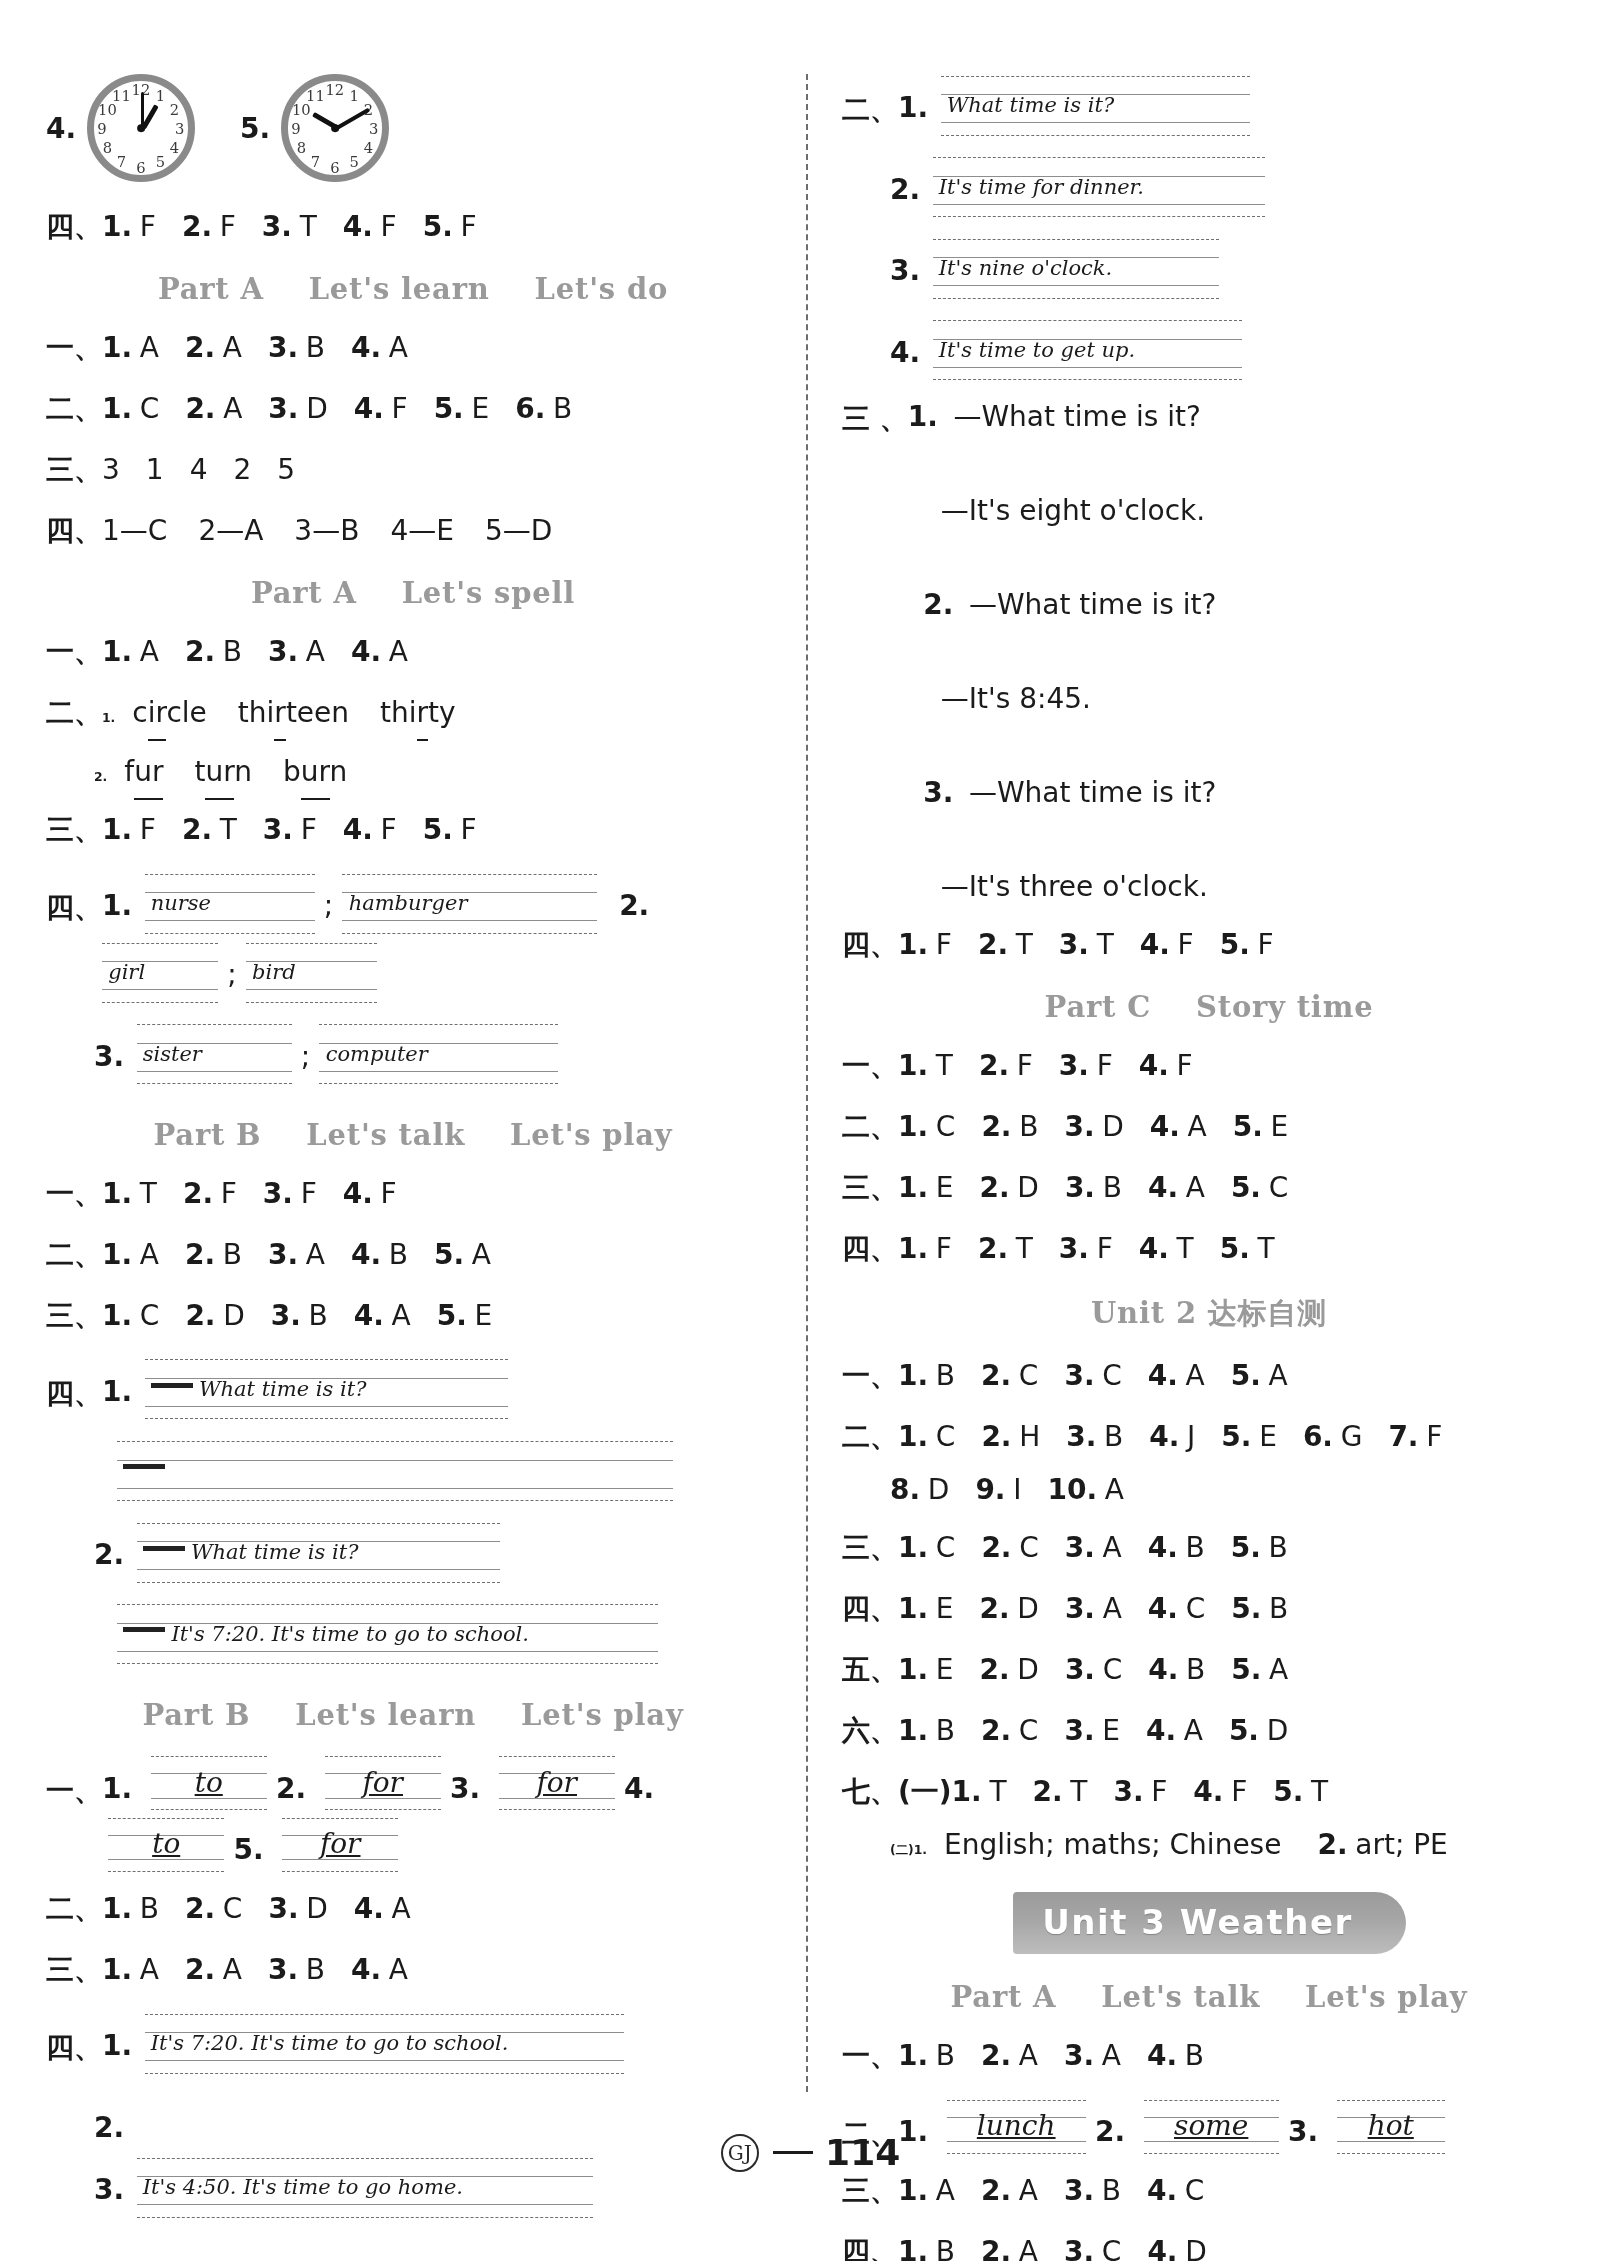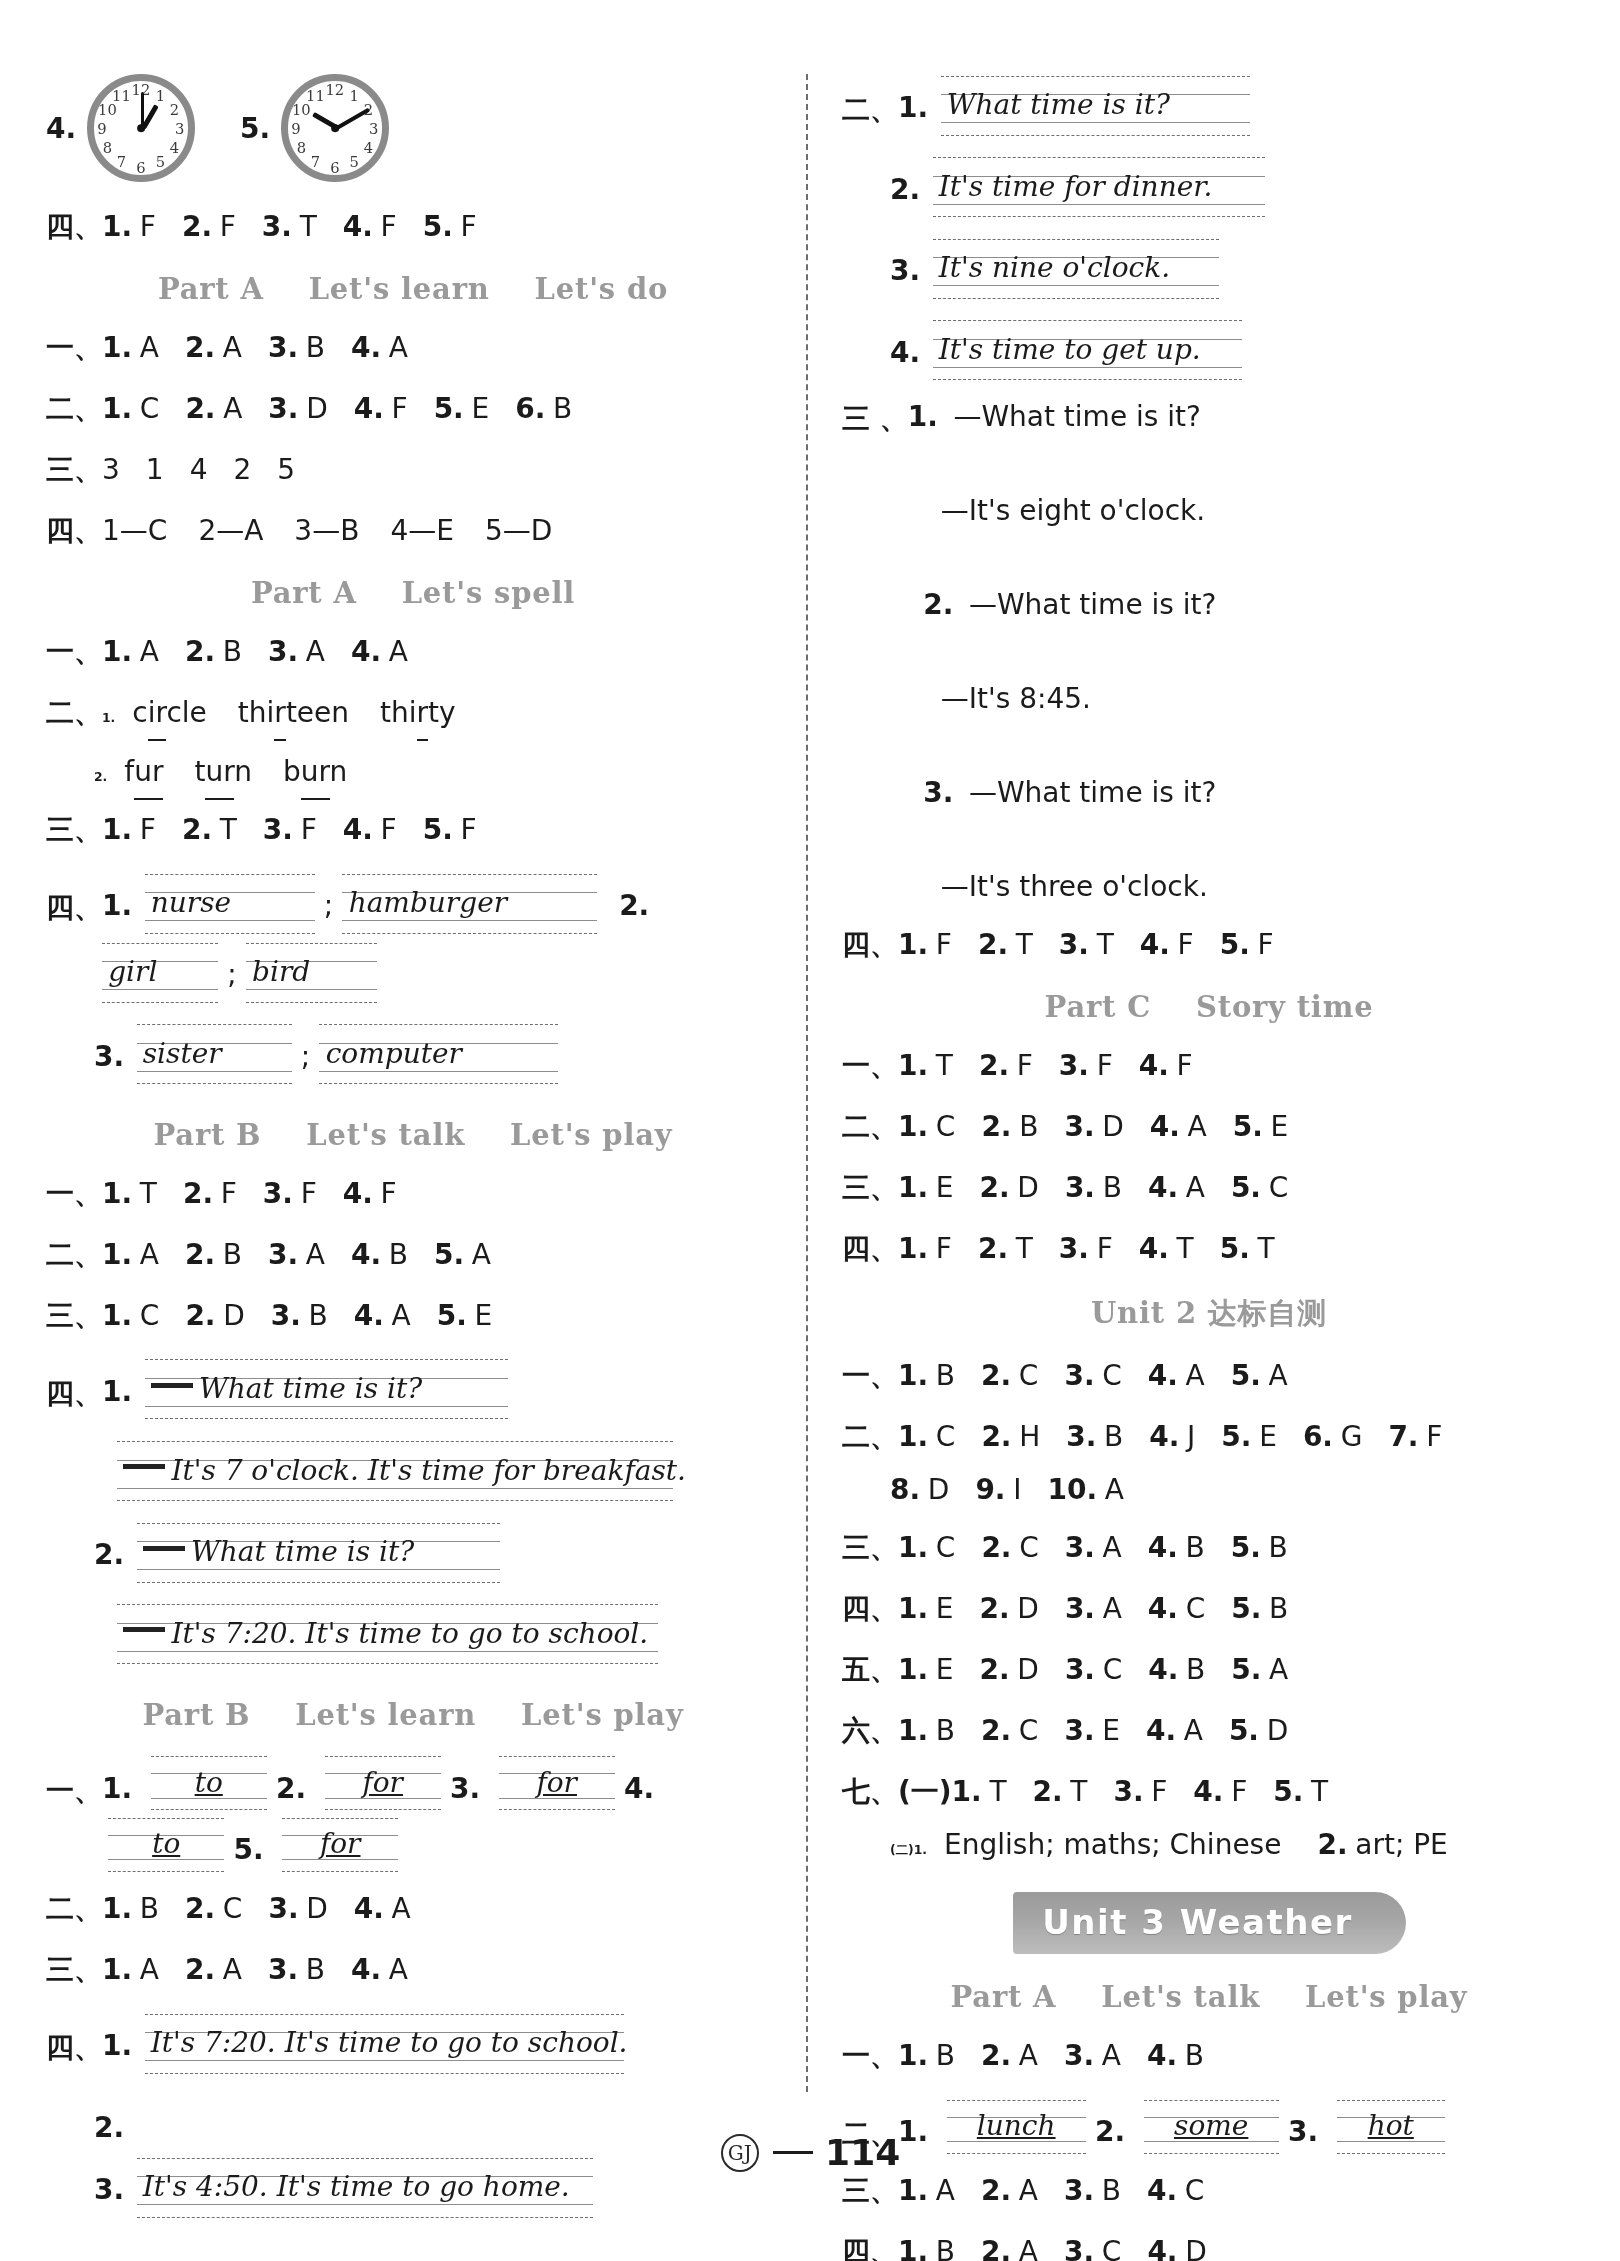--- a/index.html
+++ b/index.html
@@ -83,21 +83,21 @@
   .rule::after { bottom:1.5px;border-top:1.5px dashed #6f6f6f; }
   .rule .mid-t, .rule .mid-b{
     position:absolute; left:0; right:0; height:0;
     border-top:1.5px solid #8d8d8d;
   }
   .rule .mid-t{top:20px;}
   .rule .mid-b{top:48px;}
   .script{
     position:relative; z-index:2;
     font-family:"DejaVu Serif","Liberation Serif",serif;
-    font-style:italic; font-size:28px; line-height:62px;
+    font-style:italic; font-size:21px; line-height:62px;
     white-space:nowrap; display:block;
   }
   .dash-lead{
     display:inline-block; width:42px; height:0;
     border-top:5.4px solid #222; vertical-align:middle;
     margin:0 6.2px 10.8px 0;
   }
   .semi{font-size:28px; padding-top:17px; margin:0 9.3px 0 1.5px;}
 
   
@@ -417,21 +417,21 @@
             <i class="mid-b"></i>
             <span class="script"><i class="dash-lead"></i><span>What time is it?</span></span>
           </span>
       </span>
     </div>
     <div class="hw-row sub-row2">
       <span class="hw-fields">
         <span class="rule" style="width:556px">
             <i class="mid-t"></i>
             <i class="mid-b"></i>
-            <span class="script"><i class="dash-lead"></i><span>It's 7 o'clock. It's time for breakfast.</span></span>
+            <span class="script"><i class="dash-lead"></i></span>
           </span>
       </span>
     </div>
     <div class="hw-row sub-row">
       <span class="hw-fields">
         <span class="hw-lead">2.</span>
         <span class="rule" style="width:363px">
             <i class="mid-t"></i>
             <i class="mid-b"></i>
             <span class="script"><i class="dash-lead"></i><span>What time is it?</span></span>

